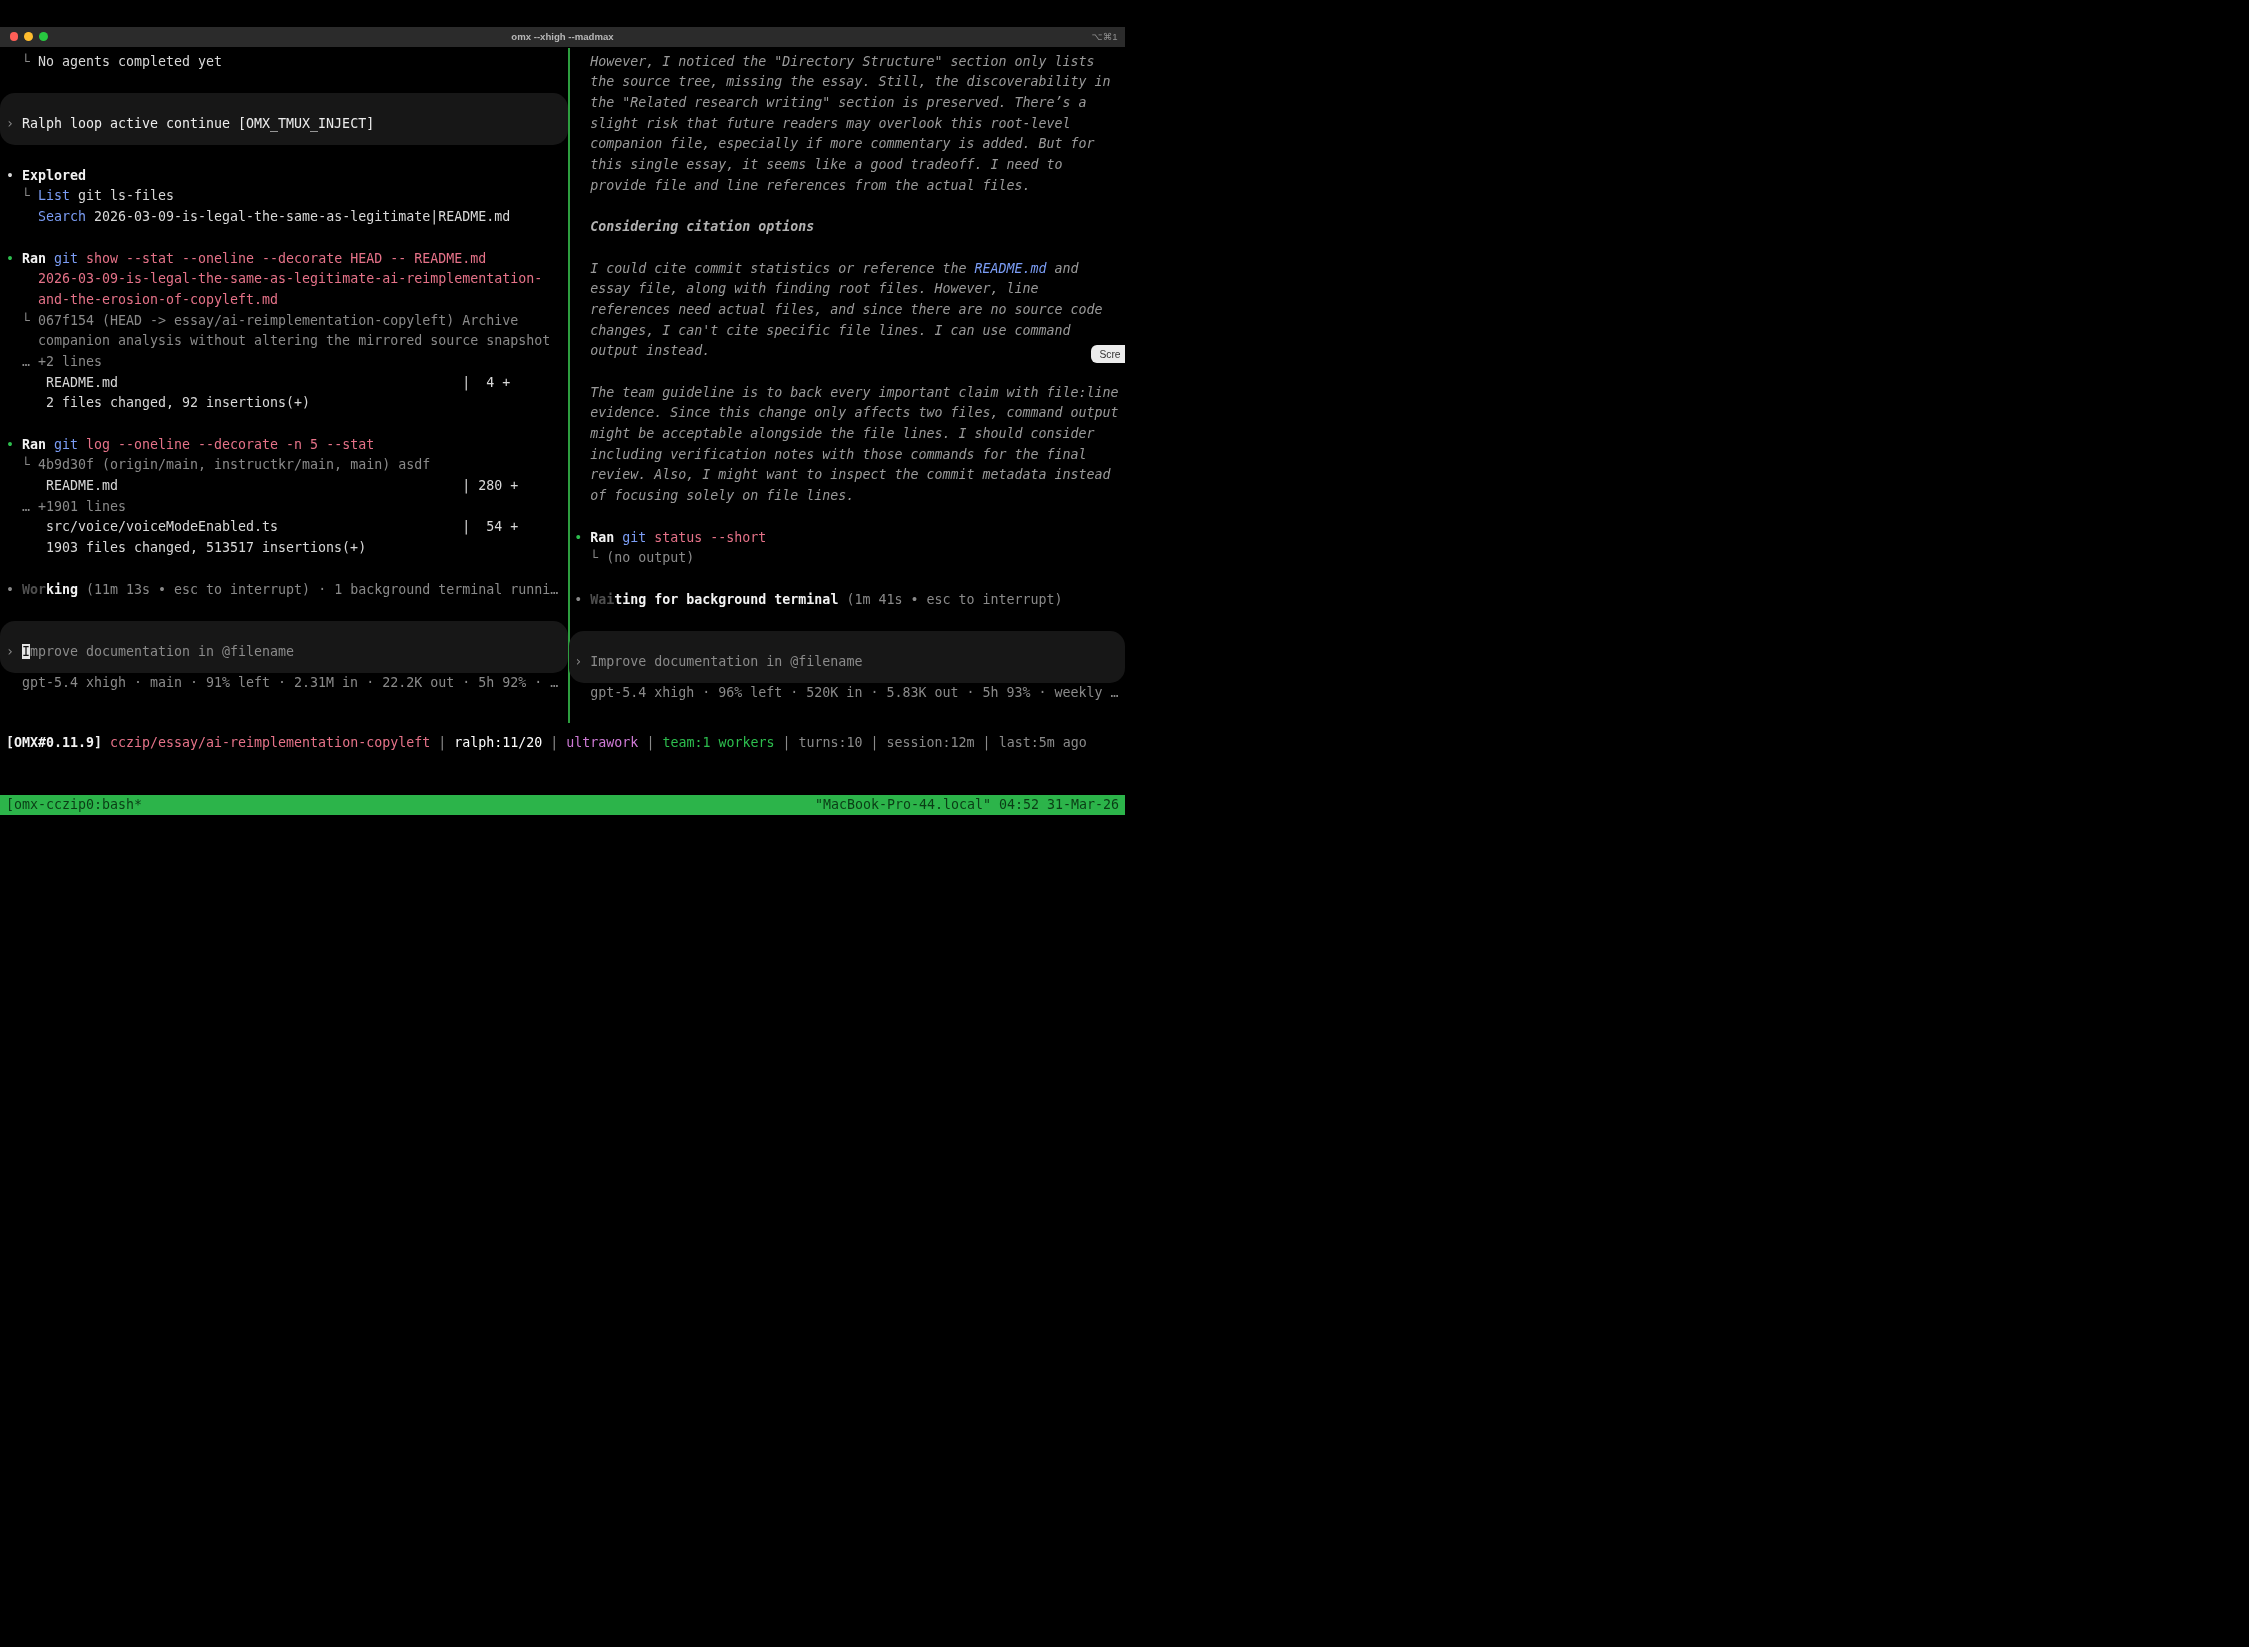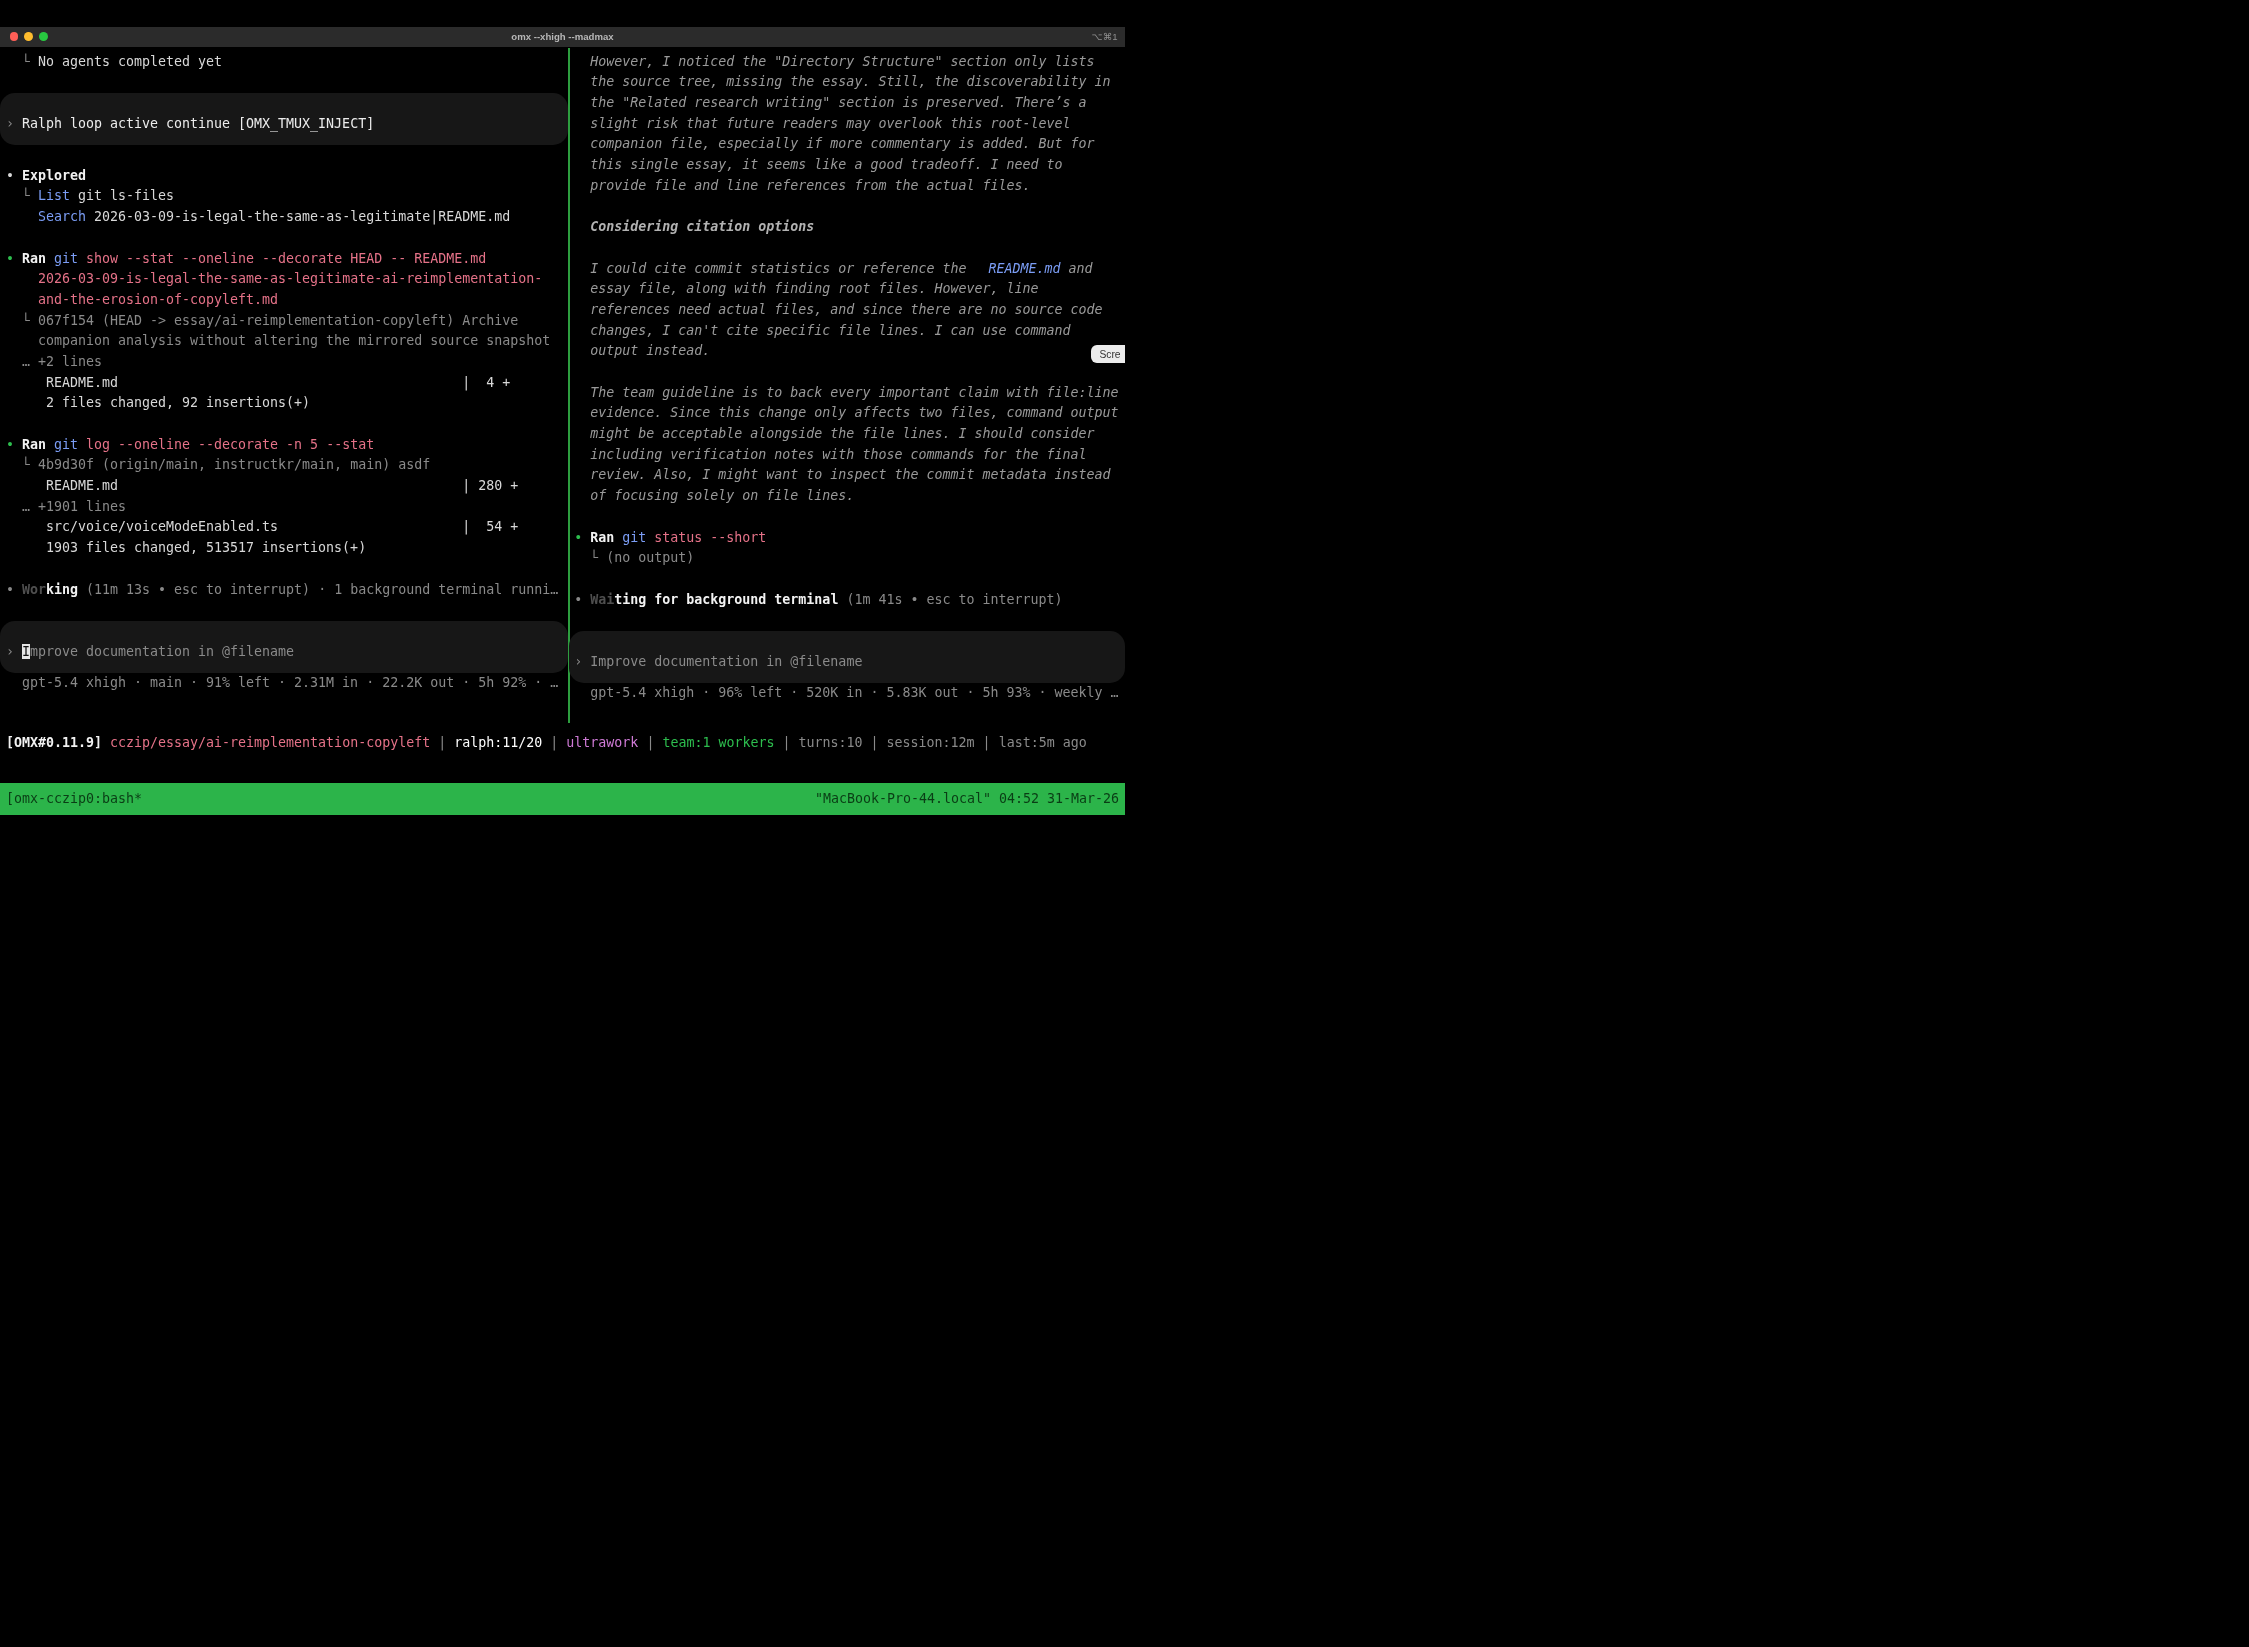--- a/index.html
+++ b/index.html
@@ -45,24 +45,24 @@
   .s-g{color:#8a8a8a;}
   .s-dgb{color:#4f4f4f;font-weight:bold;}
   .s-gr{color:#2dbd4e;}
   .s-bl{color:#7b9df5;}
   .s-pk{color:#e57288;}
   .s-y{color:#ffffff;}
   .s-mg{color:#cf7ad6;}
   .s-cur{background:#e6e6e6;color:#111;}
   .s-gi{color:#9a9a9a;font-style:italic;}
   .s-bgi{color:#b2b2b2;font-style:italic;font-weight:bold;}
-  .s-bli{color:#7b9df5;font-style:italic;margin-left:14px;}
+  .s-bli{color:#7b9df5;font-style:italic;}
   .statusline{position:absolute;left:5.9px;top:685px;height:20.7px;line-height:20.7px;font-size:13.3px;white-space:pre;}
   
-  .tmuxbar{position:absolute;left:0;right:0;bottom:8.9px;height:32px;background:#2cb44a;color:#0a3d15;display:flex;justify-content:space-between;align-items:center;padding:0 5.9px;font-size:13.3px;line-height:20px;white-space:pre;box-sizing:border-box;}
+  .tmuxbar{position:absolute;left:0;right:0;bottom:8.9px;height:20px;background:#2cb44a;color:#0a3d15;display:flex;justify-content:space-between;align-items:flex-end;padding:0 5.9px;font-size:13.3px;line-height:20px;white-space:pre;box-sizing:border-box;}
   
   .share-tip{position:absolute;right:0;top:345px;background:#ececec;color:#333;font-family:"Liberation Sans",sans-serif;font-size:10.3px;padding:3.7px 4.4px 3.7px 8.9px;border-radius:5.9px 0 0 5.9px;z-index:50;}
 </style>
 </head>
 <body>
 
 <div class="menubar">
   <span class="apple">
     <svg width="11" height="12.5" viewBox="0 0 17 17">
         <path d="M13.6 9.2c0-2.2 1.8-3.2 1.9-3.3-1-1.5-2.6-1.7-3.2-1.7-1.3-.1-2.6.8-3.2.8-.7 0-1.7-.8-2.8-.8C4.8 4.3 3.4 5 2.6 6.4.9 9.3 2.2 13.6 3.8 16c.8 1.1 1.8 2.4 3 2.3 1.2 0 1.7-.8 3.1-.8s1.9.8 3.2.8 2.2-1.1 3-2.3c.9-1.3 1.3-2.6 1.3-2.7-.1 0-2.5-1-2.5-4.1z" fill="#e8e8e8" transform="scale(0.8)"></path>

